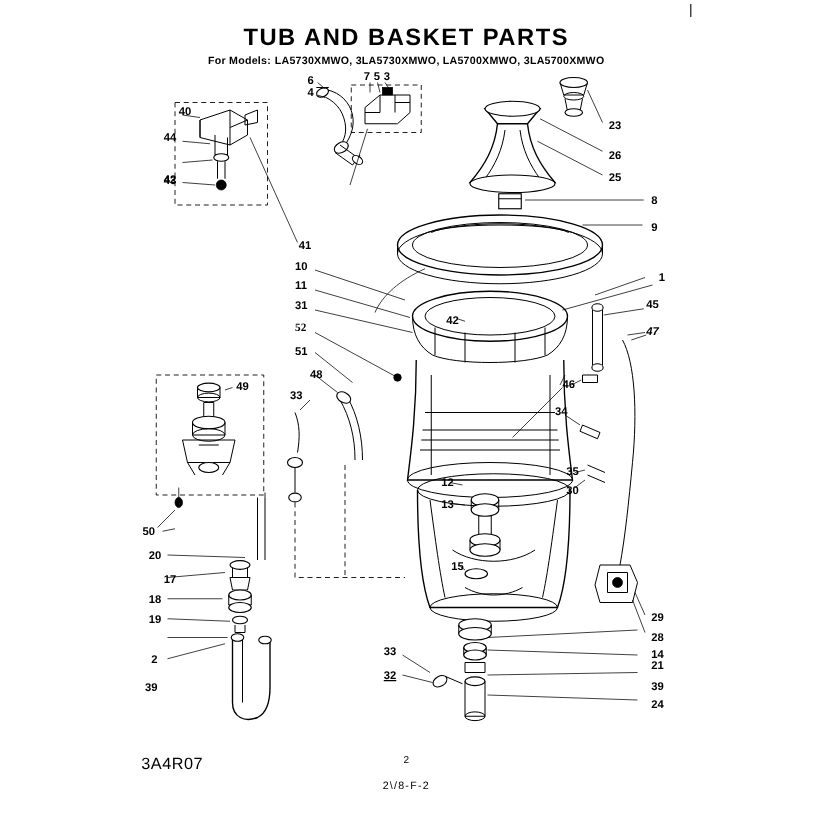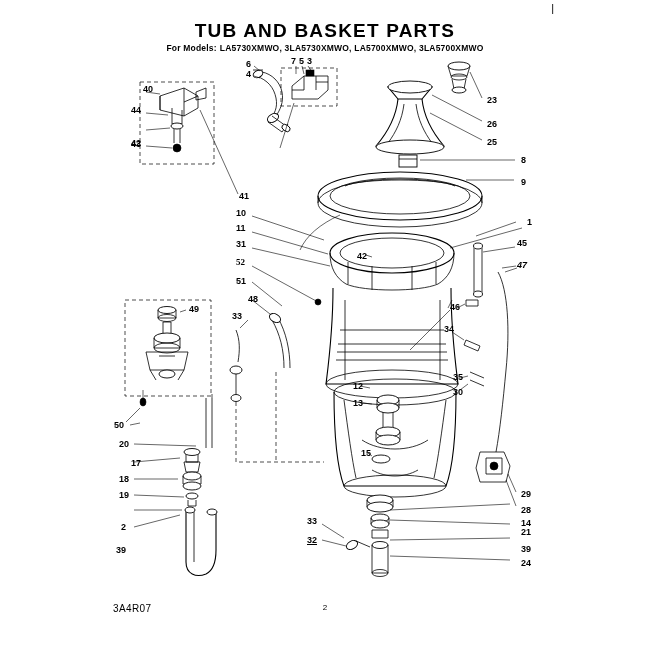--- a/index.html
+++ b/index.html
@@ -38,21 +38,21 @@
     position:absolute;
     font-size:9px;
     font-weight:bold;
     line-height:1;
     white-space:nowrap;
   }
 
   .footer-left{
     position:absolute;
     left:113px;top:603px;
-    font-size:10px;
+    font-size:13px;
     letter-spacing:0.4px;
   }
   .footer-center{
     position:absolute;
     left:0;right:0;top:603px;
     text-align:center;
     font-size:8px;
   }
   .footer-code{
     position:absolute;
@@ -399,14 +399,15 @@
 
   <div class="callout" style="left:521px;top:490px;">29</div>
   <div class="callout" style="left:521px;top:506px;">28</div>
   <div class="callout" style="left:521px;top:519px;">14</div>
   <div class="callout" style="left:521px;top:528px;text-align:right;">21</div>
   <div class="callout" style="left:521px;top:545px;">39</div>
   <div class="callout" style="left:521px;top:559px;">24</div>
 
   <div class="footer-left">3A4R07</div>
   <div class="footer-center">2</div>
+  <div class="footer-code">2\/8-F-2</div>
 
 </div>
 
 </body></html>

